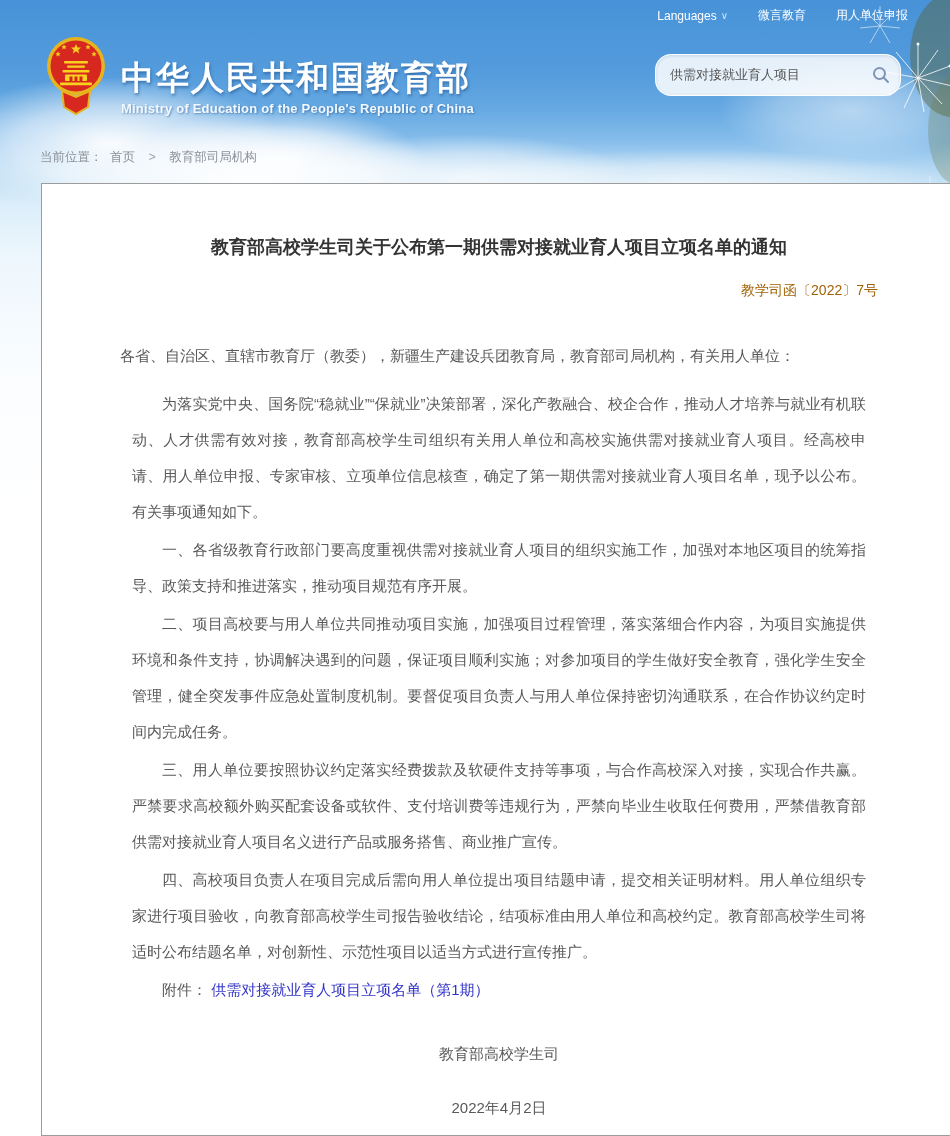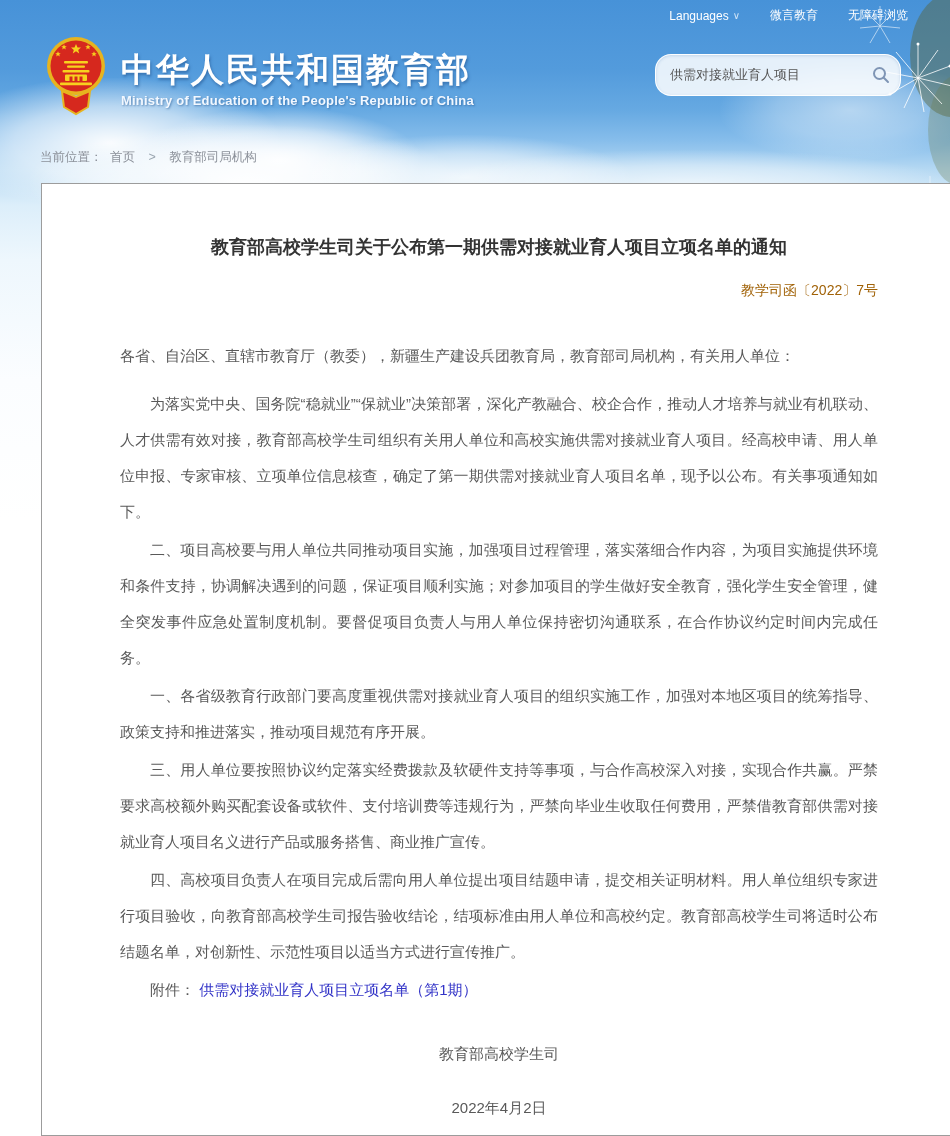--- a/index.html
+++ b/index.html
@@ -24,21 +24,21 @@
   .c6 { left:430px; top:150px; width:520px; height:70px; opacity:.7; }
 
   .dandelion { position:absolute; right:0; top:0; pointer-events:none; }
 
   
   .top-links { position:absolute; top:7px; right:42px; display:flex; gap:30px; align-items:center;
     font-size:12px; color:#ffffff; }
   .top-links a { color:#ffffff; text-decoration:none; display:flex; align-items:center; gap:4px; cursor:pointer; }
   .caret { font-size:10px; color:#cfe4f7; line-height:1; }
 
-  .brand { position:absolute; left:45px; top:36px; display:flex; align-items:center; cursor:pointer; }
+  .brand { position:absolute; left:45px; top:36px; display:flex; align-items:flex-end; cursor:pointer; }
   .emblem { display:block; width:62px; height:80px; }
   .brand-text { margin-left:14px; padding-top:5px; }
   .site-title { font-size:33px; font-weight:bold; color:#ffffff; letter-spacing:2px;
     text-shadow:1px 2px 3px rgba(25,75,135,.55); line-height:40px; }
   .site-subtitle { margin-top:3px; font-size:13px; font-weight:bold; color:#f2f8ff;
     text-shadow:1px 1px 2px rgba(25,75,135,.5); letter-spacing:.2px; }
 
   .search { position:absolute; left:655px; top:54px; width:246px; height:42px;
     background:rgba(255,255,255,.85); border:1px solid rgba(255,255,255,.95);
     border-radius:16px; display:flex; align-items:center; padding:0 10px 0 14px;
@@ -53,21 +53,21 @@
   .breadcrumb .sep { margin:0 10px; color:#9aa5b0; }
   .breadcrumb .crumb-label { margin-right:4px; }
 
   
   .panel { position:absolute; left:41px; top:183px; width:916px; height:953px;
     background:#ffffff; border:1px solid #9c9c9c; padding:0 78px; overflow:hidden; }
   .doc-title { margin:50px 0 0; font-size:18px; line-height:26px; font-weight:bold;
     color:#333333; text-align:center; }
   .doc-no { margin-top:20px; font-size:14px; line-height:20px; color:#a16207; text-align:right; }
   .doc-body { font-size:15px; color:#595959; }
-  .doc-body p { margin:2px 0; line-height:36px; text-align:justify; }
+  .doc-body p { margin:2px 12px; line-height:36px; text-align:justify; }
   .salutation { margin:38px 0 12px !important; }
   .para { text-indent:2em; }
   .attachment { text-indent:2em; }
   .att-link { color:#3233c7; text-decoration:none; cursor:pointer; }
   .signer { margin-top:28px; font-size:15px; line-height:36px; color:#595959; text-align:center; }
   .doc-date { margin-top:18px; font-size:15px; line-height:36px; color:#595959; text-align:center; }
 </style>
 </head>
 <body>
 
@@ -120,21 +120,21 @@
   </svg>
 
   <header>
 
     <nav class="top-links">
       <a>
         <span>Languages</span>
         <span class="caret">∨</span>
       </a>
       <a>微言教育</a>
-      <a>无障碍浏览</a>
+      <a>用人单位申报</a>
     </nav>
 
     <div class="brand">
       <svg class="emblem" viewBox="0 0 62 80">
         <circle cx="31" cy="30" r="29" fill="#e7b41f"></circle>
         <circle cx="31" cy="30" r="25.5" fill="#d6281e"></circle>
         <g fill="#f7d11e">
           <g transform="translate(31,13)">
               <path d="M0,-5 L1.5,-1.5 L5,-1.5 L2.2,0.9 L3.2,4.5 L0,2.2 L-3.2,4.5 L-2.2,0.9 L-5,-1.5 L-1.5,-1.5 Z"></path>
             </g>
@@ -186,22 +186,22 @@
     <a>教育部司局机构</a>
   </div>
 
   <main class="panel">
     <h1 class="doc-title">教育部高校学生司关于公布第一期供需对接就业育人项目立项名单的通知</h1>
     <div class="doc-no">教学司函〔2022〕7号</div>
 
     <div class="doc-body">
       <p class="salutation">各省、自治区、直辖市教育厅（教委），新疆生产建设兵团教育局，教育部司局机构，有关用人单位：</p>
       <p class="para">为落实党中央、国务院“稳就业”“保就业”决策部署，深化产教融合、校企合作，推动人才培养与就业有机联动、人才供需有效对接，教育部高校学生司组织有关用人单位和高校实施供需对接就业育人项目。经高校申请、用人单位申报、专家审核、立项单位信息核查，确定了第一期供需对接就业育人项目名单，现予以公布。有关事项通知如下。</p>
+      <p class="para">一、各省级教育行政部门要高度重视供需对接就业育人项目的组织实施工作，加强对本地区项目的统筹指导、政策支持和推进落实，推动项目规范有序开展。</p>
       <p class="para">二、项目高校要与用人单位共同推动项目实施，加强项目过程管理，落实落细合作内容，为项目实施提供环境和条件支持，协调解决遇到的问题，保证项目顺利实施；对参加项目的学生做好安全教育，强化学生安全管理，健全突发事件应急处置制度机制。要督促项目负责人与用人单位保持密切沟通联系，在合作协议约定时间内完成任务。</p>
-      <p class="para">一、各省级教育行政部门要高度重视供需对接就业育人项目的组织实施工作，加强对本地区项目的统筹指导、政策支持和推进落实，推动项目规范有序开展。</p>
       <p class="para">三、用人单位要按照协议约定落实经费拨款及软硬件支持等事项，与合作高校深入对接，实现合作共赢。严禁要求高校额外购买配套设备或软件、支付培训费等违规行为，严禁向毕业生收取任何费用，严禁借教育部供需对接就业育人项目名义进行产品或服务搭售、商业推广宣传。</p>
       <p class="para">四、高校项目负责人在项目完成后需向用人单位提出项目结题申请，提交相关证明材料。用人单位组织专家进行项目验收，向教育部高校学生司报告验收结论，结项标准由用人单位和高校约定。教育部高校学生司将适时公布结题名单，对创新性、示范性项目以适当方式进行宣传推广。</p>
       <p class="attachment">
         <span>附件：</span>
         <a class="att-link">供需对接就业育人项目立项名单（第1期）</a>
       </p>
     </div>
 
     <div class="signer">教育部高校学生司</div>
     <div class="doc-date">2022年4月2日</div>

